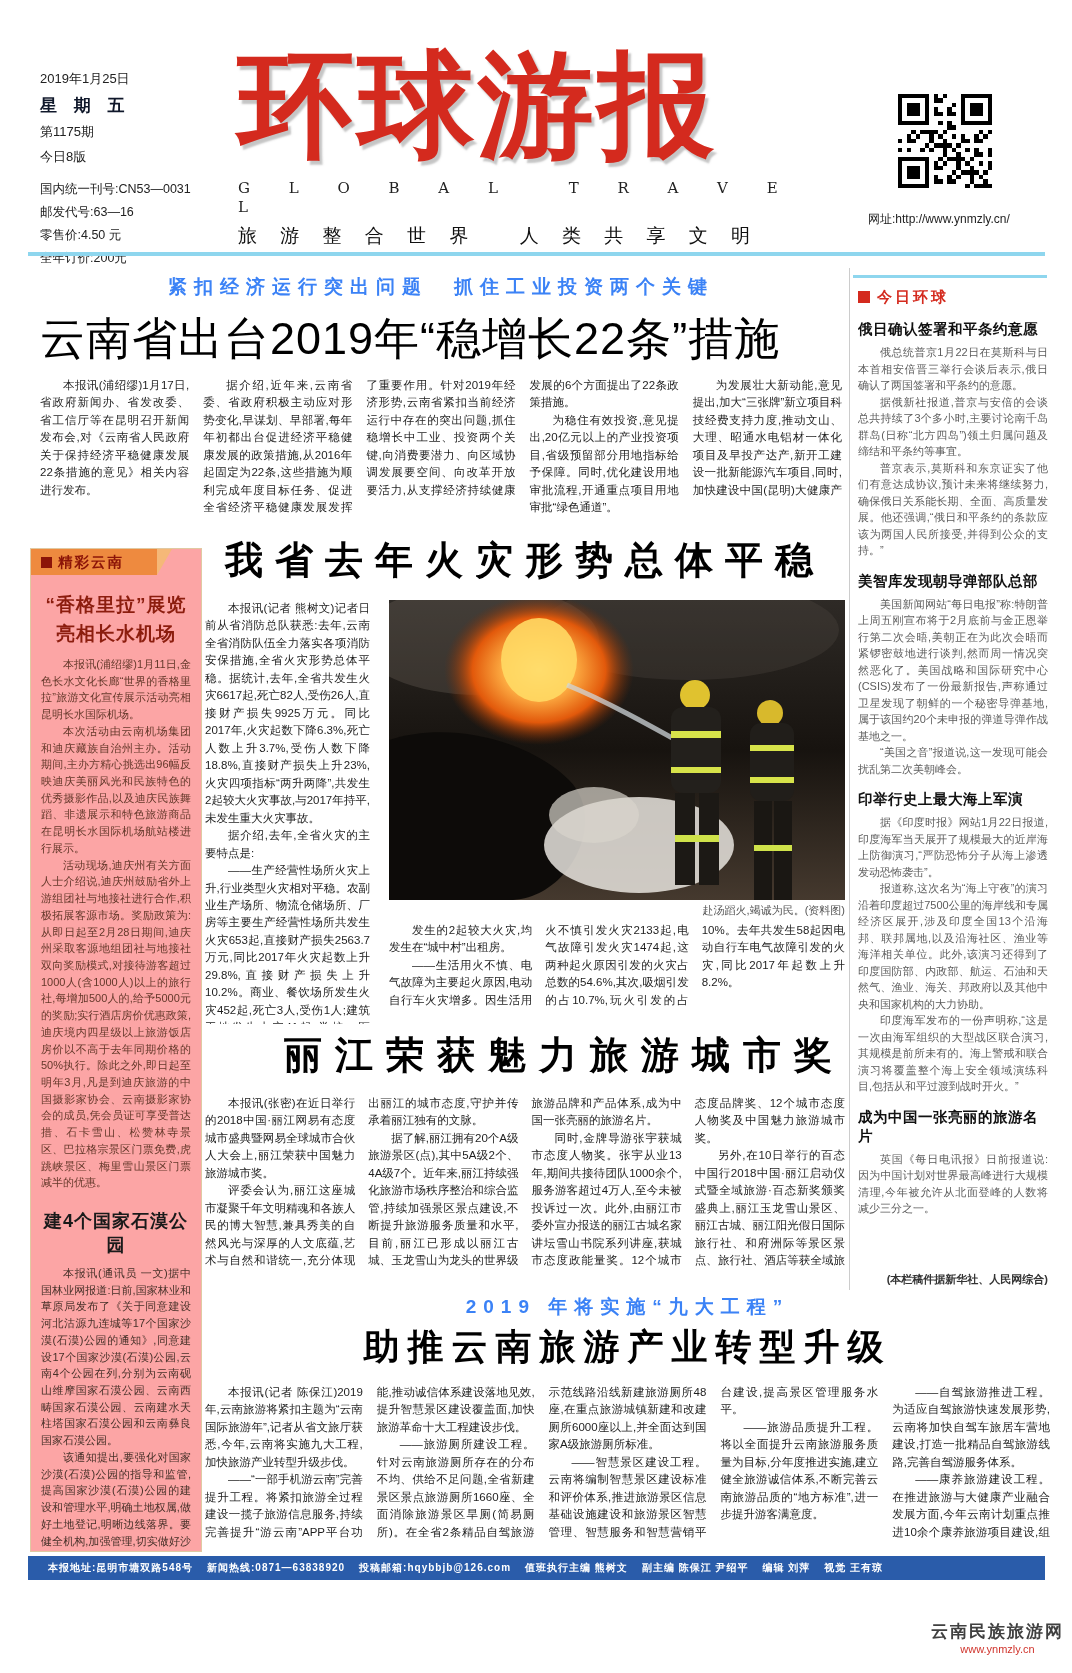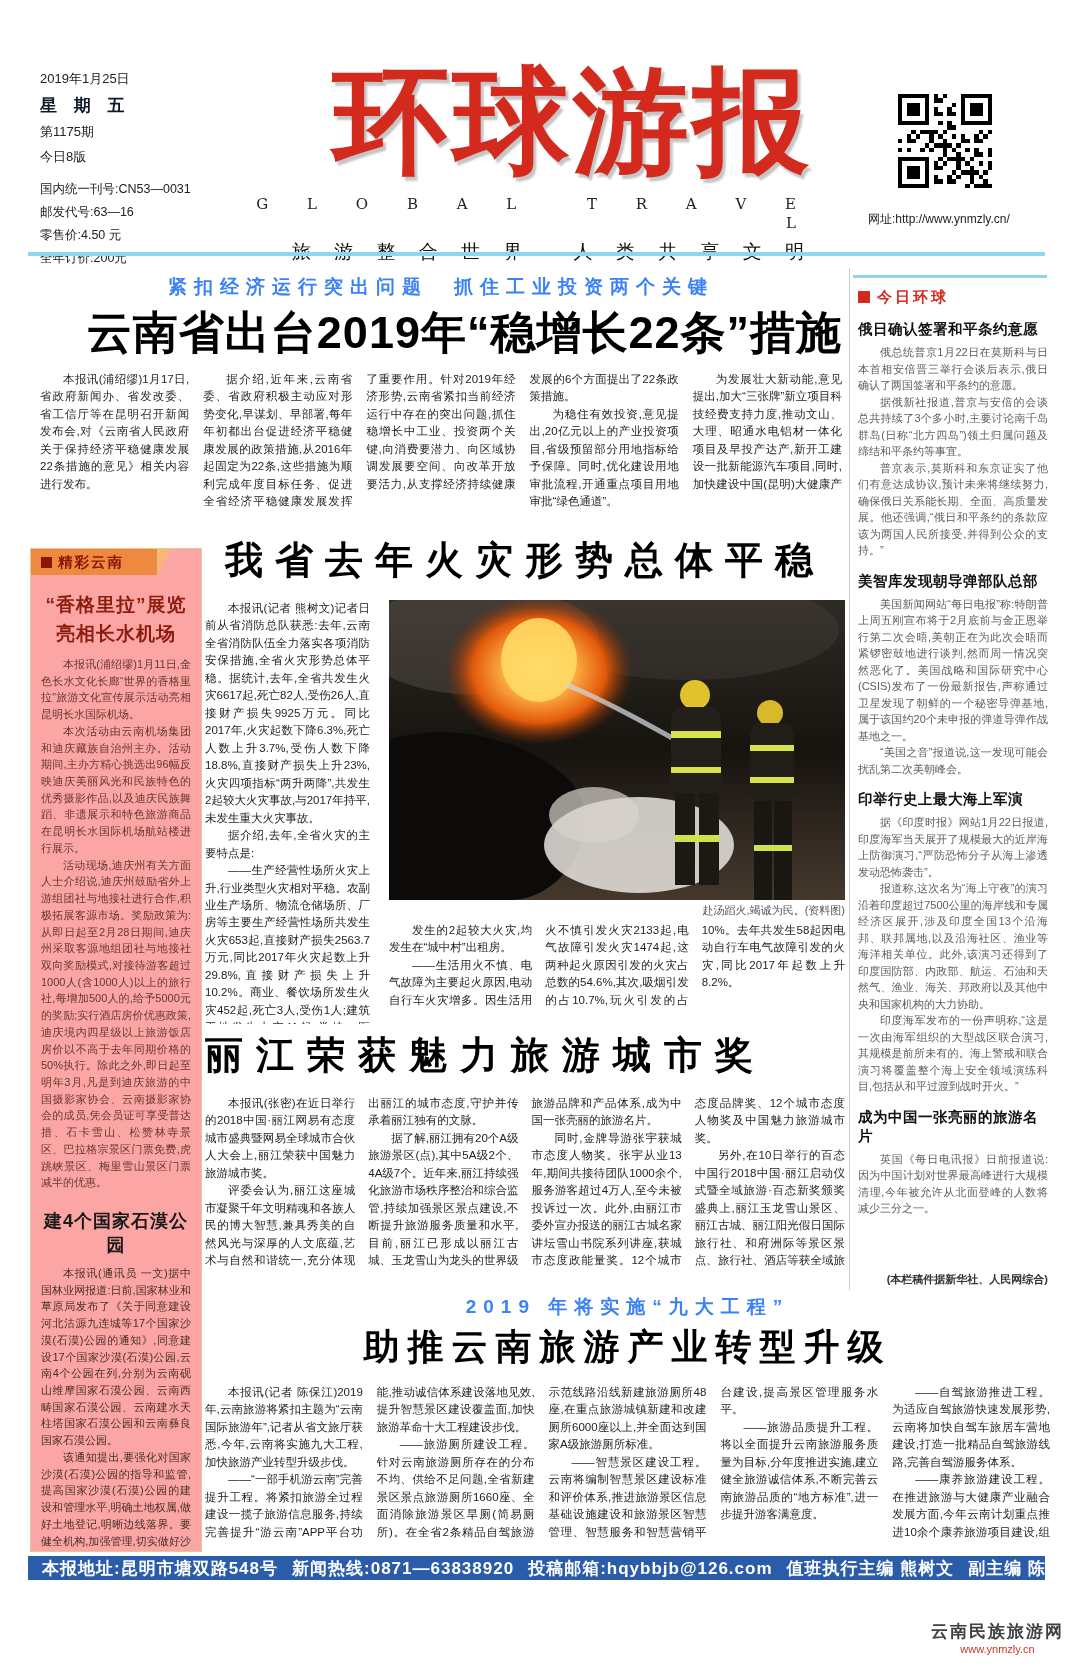--- a/index.html
+++ b/index.html
@@ -5,35 +5,35 @@
   html,body{margin:0;padding:0;background:#e9e9e9;}
   .page{position:relative;width:1072px;height:1673px;margin:0 auto;background:#fff;
         font-family:"Liberation Sans",sans-serif;color:#1e1e1e;overflow:hidden;}
 
   
   .hdr-info{position:absolute;left:40px;top:70px;width:200px;font-size:13px;color:#222;}
   .hdr-info .date{margin-bottom:6px;}
   .hdr-info .weekday{color:#0f172a;font-weight:bold;font-size:17px;letter-spacing:6px;margin-bottom:6px;}
   .hdr-info .issue,.hdr-info .pages{margin-bottom:7px;}
   .hdr-info2{position:absolute;left:40px;top:178px;width:230px;font-size:12.5px;color:#222;line-height:1.85;}
-  .masthead{position:absolute;left:238px;top:48px;width:575px;text-align:right;}
+  .masthead{position:absolute;left:238px;top:32px;width:575px;text-align:left;}
   .masthead .title{font-family:"DejaVu Serif",serif;font-weight:bold;font-size:116px;line-height:1.25;
                    color:#d42a1e;letter-spacing:4px;text-shadow:3px 4px 2px rgba(150,150,150,.55);white-space:nowrap;}
   .masthead .en{margin-top:2px;font-family:"DejaVu Serif",serif;font-size:15px;letter-spacing:17px;color:#222;}
   .masthead .slogan{margin-top:7px;font-size:19px;letter-spacing:9px;color:#111;font-weight:500;}
   .qr-wrap{position:absolute;left:868px;top:76px;width:180px;}
   .qr-wrap svg{width:130px;height:130px;display:block;margin-left:12px;}
   .qr-caption{margin-top:5px;font-size:12px;color:#222;white-space:nowrap;}
   .band{position:absolute;left:28px;top:252px;width:1017px;height:4px;background:#8ed6ee;}
   .band2{position:absolute;left:853px;top:275px;width:194px;height:3px;background:#8ed6ee;}
 
   
   .lead{position:absolute;left:40px;top:274px;width:802px;}
   .kicker{text-align:center;font-size:19px;font-weight:bold;letter-spacing:7px;color:#3b82f6;line-height:26px;}
-  .lead .headline{margin-top:7px;text-align:right;font-size:45px;font-weight:bold;letter-spacing:1px;
+  .lead .headline{margin-top:13px;text-align:left;font-size:45px;font-weight:normal;letter-spacing:1px;
                   line-height:1.15;color:#000;white-space:nowrap;}
   .lead .body{margin-top:12px;height:150px;overflow:hidden;
               column-count:5;column-gap:14px;column-fill:auto;
               font-size:11.5px;line-height:1.52;text-align:justify;}
   .flow p{margin:0;text-indent:2em;}
 
   
   .pc-box{position:absolute;left:30px;top:548px;width:172px;height:1004px;background:#fca5a5;
           border:1px solid #e0c9a2;overflow:hidden;box-sizing:border-box;}
   .pc-tab{position:relative;height:26px;line-height:26px;width:126px;background:#ee8a3f;
@@ -53,21 +53,21 @@
   .fire .row{display:flex;margin-top:14px;gap:7px;}
   .fire .colL{width:172px;height:424px;overflow:hidden;font-size:11.5px;line-height:1.52;text-align:justify;}
   .fire .right{margin-left:12px;width:456px;}
   .fire-photo{width:456px;height:300px;display:block;}
   .fire .caption{height:17px;font-size:11px;color:#555;text-align:right;margin-top:3px;}
   .fire .cols3{margin-top:2px;height:100px;overflow:hidden;column-count:3;column-gap:13px;column-fill:auto;
                font-size:11.5px;line-height:1.52;text-align:justify;}
 
   
   .lj{position:absolute;left:205px;top:1030px;width:640px;}
-  .lj .headline{text-align:left;font-size:38px;font-weight:bold;letter-spacing:13px;color:#000;white-space:nowrap;}
+  .lj .headline{text-align:right;font-size:38px;font-weight:bold;letter-spacing:13px;color:#000;white-space:nowrap;}
   .lj .body{margin-top:14px;height:192px;overflow:hidden;column-count:4;column-gap:13px;column-fill:auto;
             font-size:11.5px;line-height:1.52;text-align:justify;}
 
   
   .bt{position:absolute;left:205px;top:1295px;width:845px;}
   .bt .kicker{line-height:24px;}
   .bt .headline{margin-top:4px;text-align:center;font-size:36px;font-weight:bold;letter-spacing:8px;color:#000;white-space:nowrap;}
   .bt .body{margin-top:12px;height:165px;overflow:hidden;column-count:5;column-gap:14px;column-fill:auto;
             font-size:11.5px;line-height:1.52;text-align:justify;}
 
@@ -77,22 +77,22 @@
   .gt-label{margin:6px 0 4px;}
   .gt-label .sq{display:inline-block;width:12px;height:12px;background:#d42a1e;margin-right:7px;vertical-align:-1px;}
   .gt-label .lbl{font-size:15px;font-weight:bold;color:#d42a1e;letter-spacing:3px;}
   .gt h3{margin:13px 0 5px;font-size:14.5px;font-weight:bold;color:#111;letter-spacing:.5px;}
   .gt .rbody{font-size:11px;line-height:1.5;color:#5c5c5c;text-align:justify;}
   .gt-src{position:absolute;left:858px;top:1272px;width:190px;text-align:right;
           font-size:11px;font-weight:bold;color:#333;}
 
   
   .foot{position:absolute;left:28px;top:1556px;width:1017px;height:24px;background:#2a5caa;color:#fff;
-        display:flex;align-items:center;gap:14px;padding:0 14px;box-sizing:border-box;
-        font-size:17px;font-weight:bold;letter-spacing:1px;white-space:nowrap;overflow:hidden;}
+        display:flex;align-items:center;gap:14px;padding:0 20px;box-sizing:border-box;
+        font-size:10px;font-weight:bold;letter-spacing:1px;white-space:nowrap;overflow:hidden;}
   .wm{position:absolute;right:8px;top:1592px;text-align:center;}
   .wm .l1{font-size:17px;font-weight:bold;color:#404040;letter-spacing:2px;margin-top:28px;}
   .wm .l2{font-size:11px;color:#d0342c;}
 </style>
 </head>
 <body>
 
 <div class="page">
 
   <div class="hdr-info">

